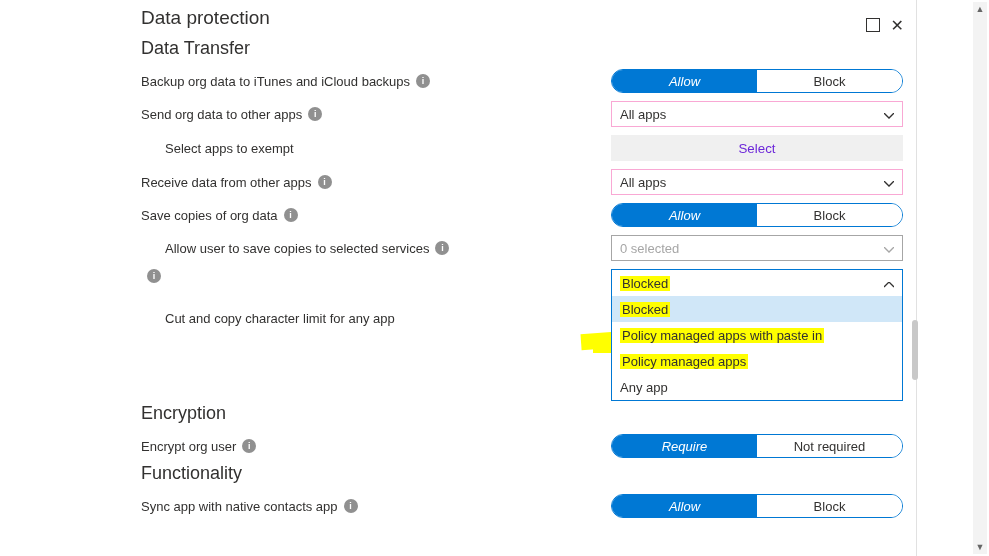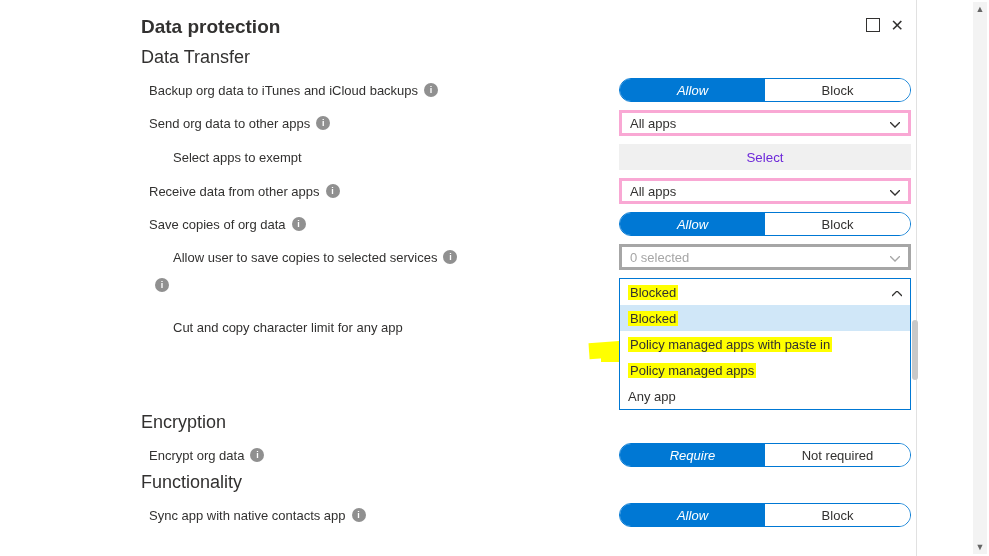--- a/index.html
+++ b/index.html
@@ -1,35 +1,35 @@
 <!DOCTYPE html>
 <html><head>
 <meta charset="utf-8">
 <style>
   * { box-sizing: border-box; }
   html, body { margin:0; padding:0; font-family: "Segoe UI", Arial, sans-serif; font-size:13px; color:#323130; background:#fff; }
   .outer { width:989px; height:556px; position:relative; overflow:hidden; }
   .panel { position:absolute; left:131px; top:0; width:786px; height:556px; border-right:1px solid #e1e1e1; padding:0; }
   .maximize-icon { position:absolute; right:36px; top:18px; width:14px; height:14px; border:1.5px solid #323130; }
   .close-x { position:absolute; right:12px; top:16px; font-size:16px; color:#323130; font-weight:400; }
-  .h1 { font-size:19px; font-weight:700; padding:16px 10px 8px 10px; }
+  .h1 { font-size:19px; font-weight:400; padding:7px 10px 8px 10px; }
   .section { padding: 0 10px; }
   .section-title { font-size:18px; font-weight:400; margin-top:1px; margin-bottom:6px; }
-  .row { display:flex; align-items:center; min-height:30px; padding:4px 0;margin-left:8px; }
+  .row { display:flex; align-items:center; min-height:30px; padding:4px 0; }
   .label-col { flex: 0 0 470px; display:flex; align-items:center; }
   .ctrl-col { flex: 0 0 292px; position:relative; }
   .indent { padding-left:24px; }
   .info-icon { display:inline-flex; align-items:center; justify-content:center; width:14px; height:14px; border-radius:50%; background:#909090; color:#fff; font-size:9px; font-weight:700; margin-left:6px; cursor:default; }
 
   .toggle { display:flex; width:100%; height:24px; border:1px solid #0078d4; border-radius:12px; overflow:hidden; }
   .toggle-half { flex:1; display:flex; align-items:center; justify-content:center; font-size:13px; cursor:pointer; }
   .toggle-on { background:#0078d4; color:#fff;font-style:italic; }
   .toggle-off { background:#fff; color:#323130; }
 
-  .dropdown, .dropdown-disabled { width:100%; height:26px; border:3px solid #f9a8d4; background:#fff; display:flex; align-items:center; padding:0 8px; position:relative; cursor:pointer; }
+  .dropdown, .dropdown-disabled { width:100%; height:26px; border:1px solid #f9a8d4; background:#fff; display:flex; align-items:center; padding:0 8px; position:relative; cursor:pointer; }
   .dropdown-disabled { color:#a6a6a6; border-color:#a6a6a6; background:#fff; }
   .chev { margin-left:auto; }
 
   .select-btn { width:100%; height:26px; background:#f0f0f0; color:#6d28d9; display:flex; align-items:center; justify-content:center; border:none; cursor:pointer; }
 
   .dropdown-open { width:100%; border:1px solid #0078d4; background:#fff; position:relative; }
   .dd-selected { height:26px; display:flex; align-items:center; padding:0 8px; cursor:pointer; }
   .dd-list { }
   .dd-item { height:26px; display:flex; align-items:center; padding:0 8px; cursor:pointer; }
   .dd-item.active { background:#d0e7f8; }
@@ -176,21 +176,21 @@
       <div class="row" style="margin-top:-102px;">
         <div class="label-col indent">
           <span>Cut and copy character limit for any app</span>
         </div>
         <div class="ctrl-col"></div>
       </div>
 
       <div class="section-title" style="margin-top:70px;">Encryption</div>
       <div class="row">
         <div class="label-col">
-          <span>Encrypt org data</span>
+          <span>Encrypt org user</span>
           <span class="info-icon">i</span>
         </div>
         <div class="ctrl-col">
           <div class="toggle">
             <div class="toggle-half toggle-on">Require</div>
             <div class="toggle-half toggle-off">Not required</div>
           </div>
         </div>
       </div>
 

